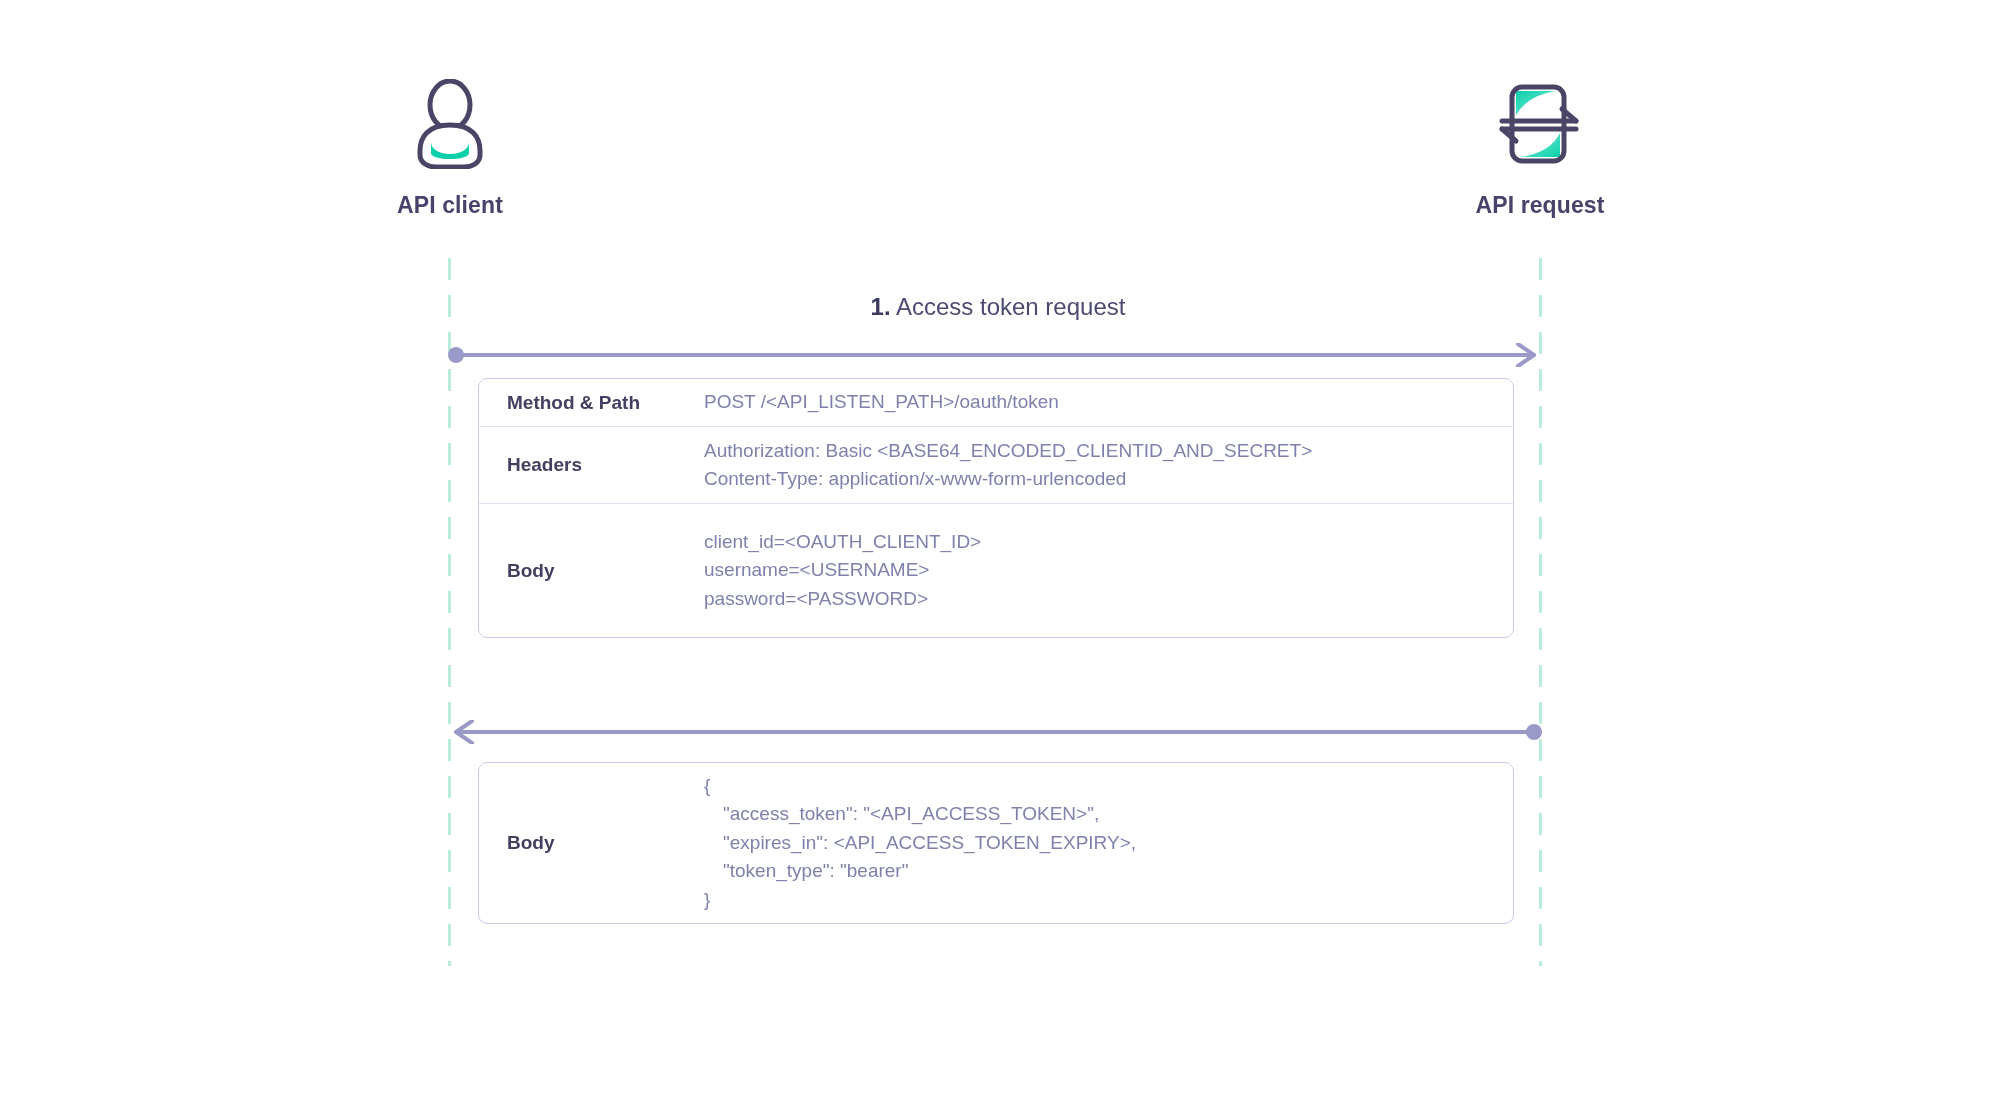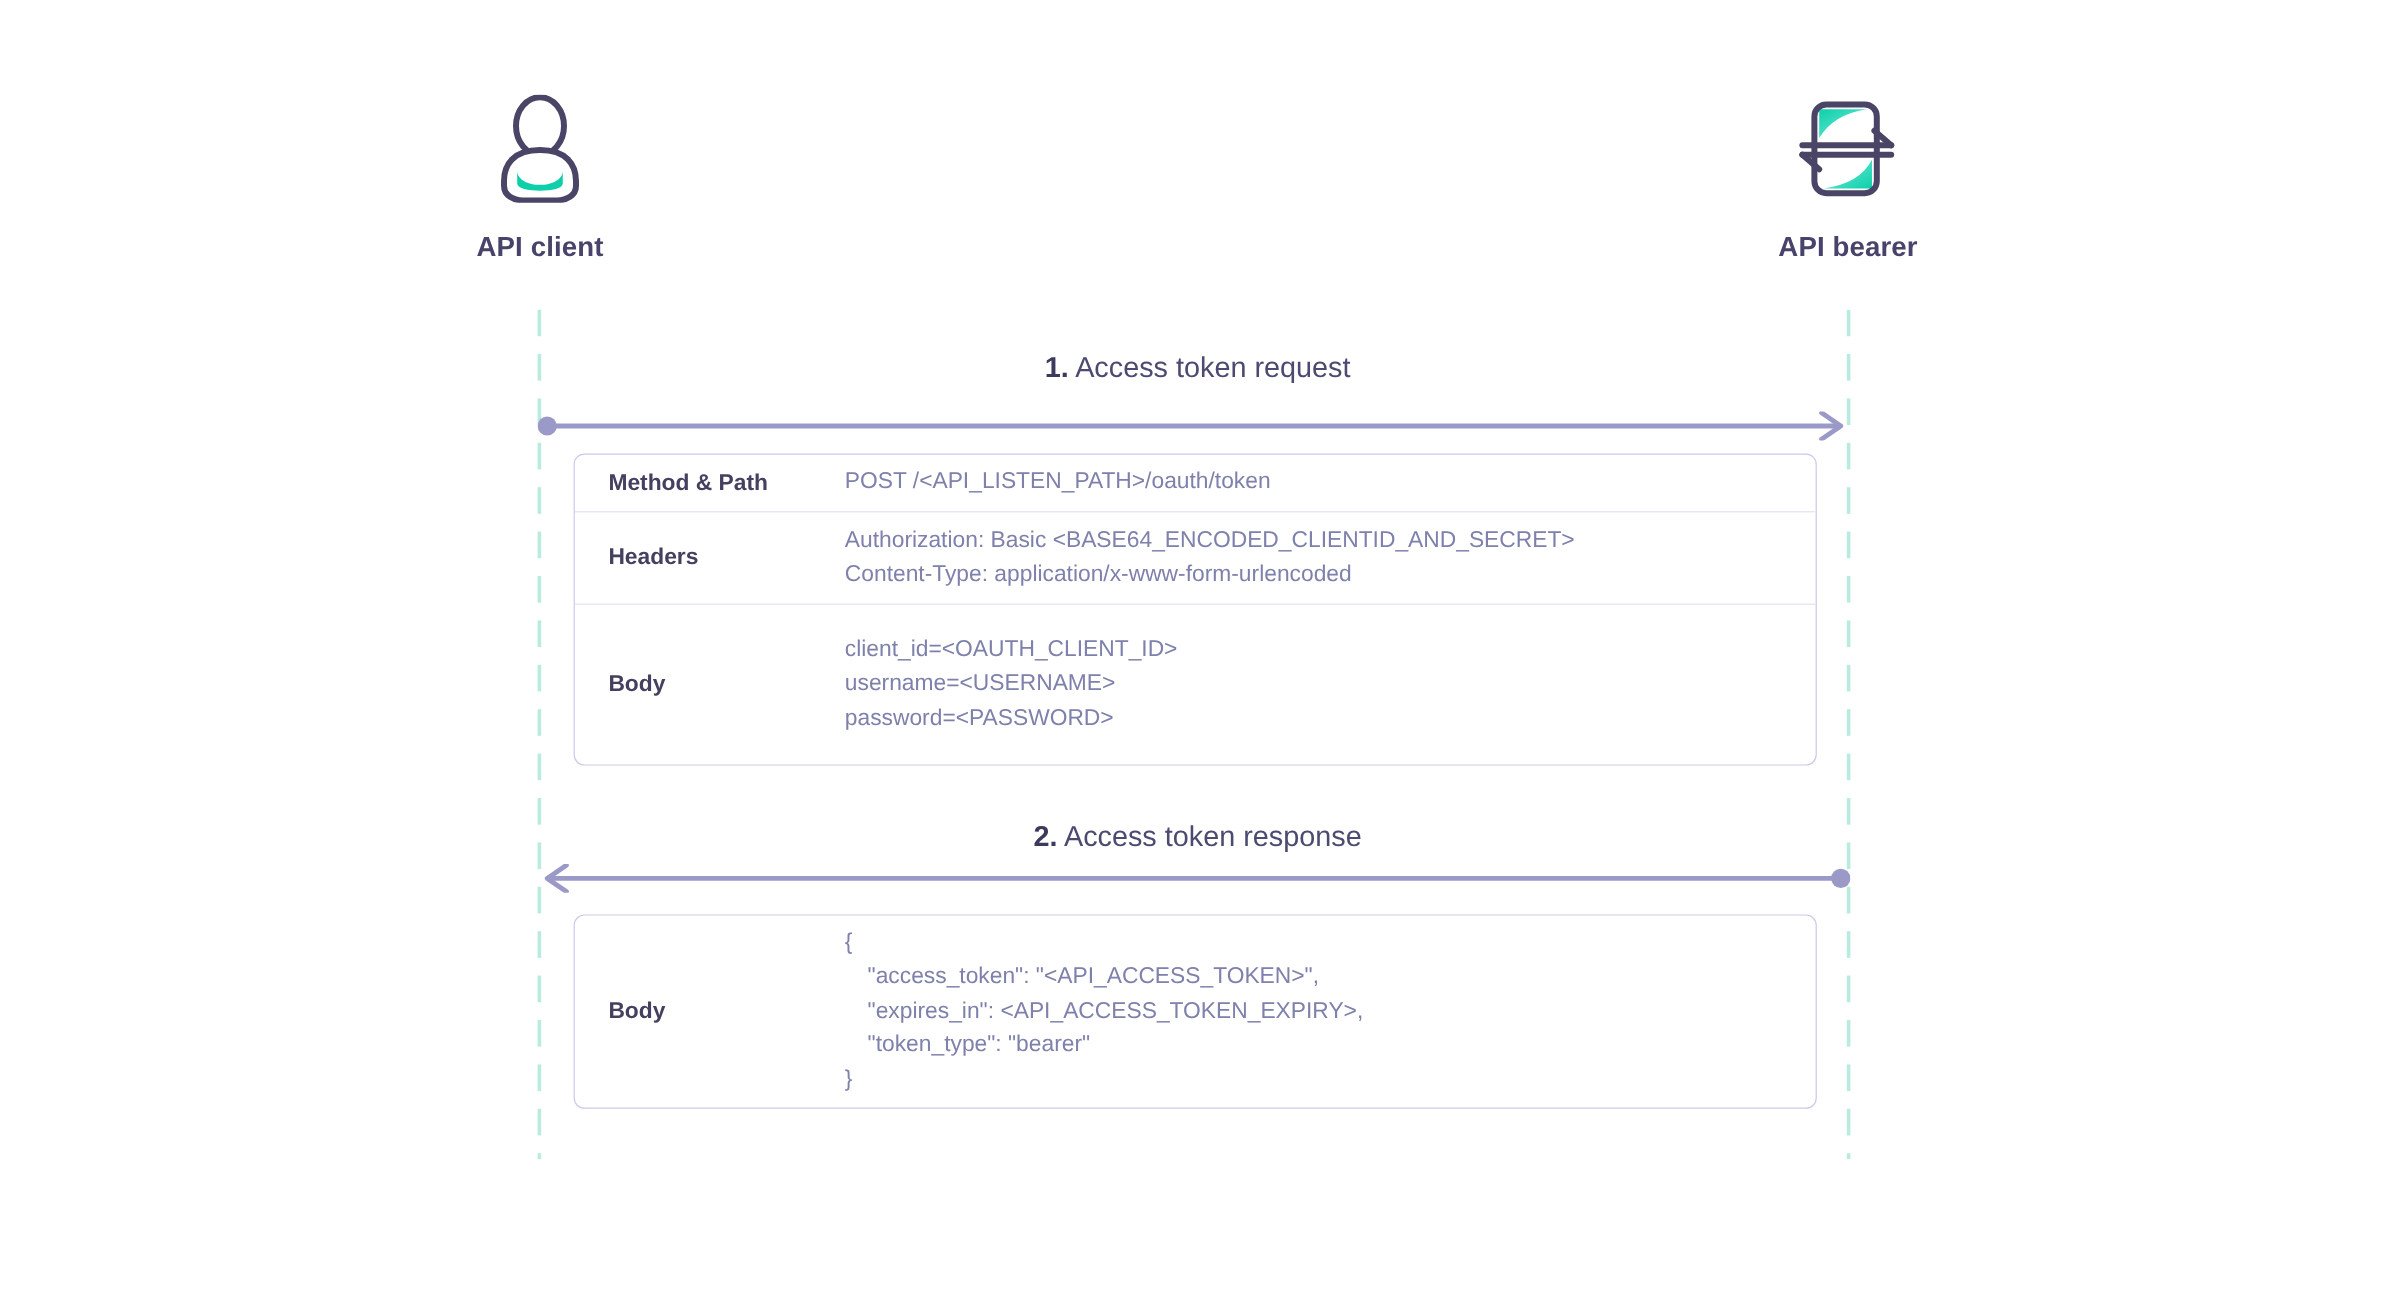--- a/index.html
+++ b/index.html
@@ -174,21 +174,21 @@
           <path d="M22 12 L62 12 Q34 16 22 36 Z" fill="url(#tealgrad1)"></path>
           <path d="M66 78 L26 78 Q56 74 66 54 Z" fill="url(#tealgrad2)"></path>
         </g>
         <rect x="18" y="8" width="52" height="74" rx="10" ry="10" fill="none" stroke="#4a4566" stroke-width="5"></rect>
         <path d="M8 42 L82 42" stroke="#4a4566" stroke-width="5" stroke-linecap="round"></path>
         <path d="M68 30 L82 42" stroke="#4a4566" stroke-width="5" stroke-linecap="round" stroke-linejoin="round" fill="none"></path>
         <path d="M8 50 L82 50" stroke="#4a4566" stroke-width="5" stroke-linecap="round"></path>
         <path d="M22 62 L8 50" stroke="#4a4566" stroke-width="5" stroke-linecap="round" stroke-linejoin="round" fill="none"></path>
       </svg>
     </div>
-    <div class="actor-label">API bearer</div>
+    <div class="actor-label">API request</div>
   </div>
 
   <div id="caption-1" class="step-caption">
     <span class="num">1.</span>
     <span>Access token request</span>
   </div>
 
   <div id="arrow-1" class="arrow-row">
     <svg width="1094" height="24" viewBox="0 0 1094 24">
       <line x1="8" y1="12" x2="1084" y2="12" stroke="#9a99c8" stroke-width="4"></line>
@@ -218,24 +218,20 @@
       <div class="row-label">Body</div>
       <div class="row-value">
         <div class="line">client_id=&lt;OAUTH_CLIENT_ID&gt;</div>
         <div class="line">username=&lt;USERNAME&gt;</div>
         <div class="line">password=&lt;PASSWORD&gt;</div>
       </div>
     </div>
 
   </div>
 
-  <div id="caption-2" class="step-caption">
-    <span class="num">2.</span>
-    <span>Access token response</span>
-  </div>
 
   <div id="arrow-2" class="arrow-row">
     <svg width="1094" height="24" viewBox="0 0 1094 24">
       <line x1="10" y1="12" x2="1086" y2="12" stroke="#9a99c8" stroke-width="4"></line>
       <circle cx="1086" cy="12" r="8" fill="#9a99c8"></circle>
       <path d="M24 1 L8 12 L24 23" fill="none" stroke="#9a99c8" stroke-width="4" stroke-linecap="round" stroke-linejoin="round"></path>
     </svg>
   </div>
 
   <div id="table-response" class="detail-table">

